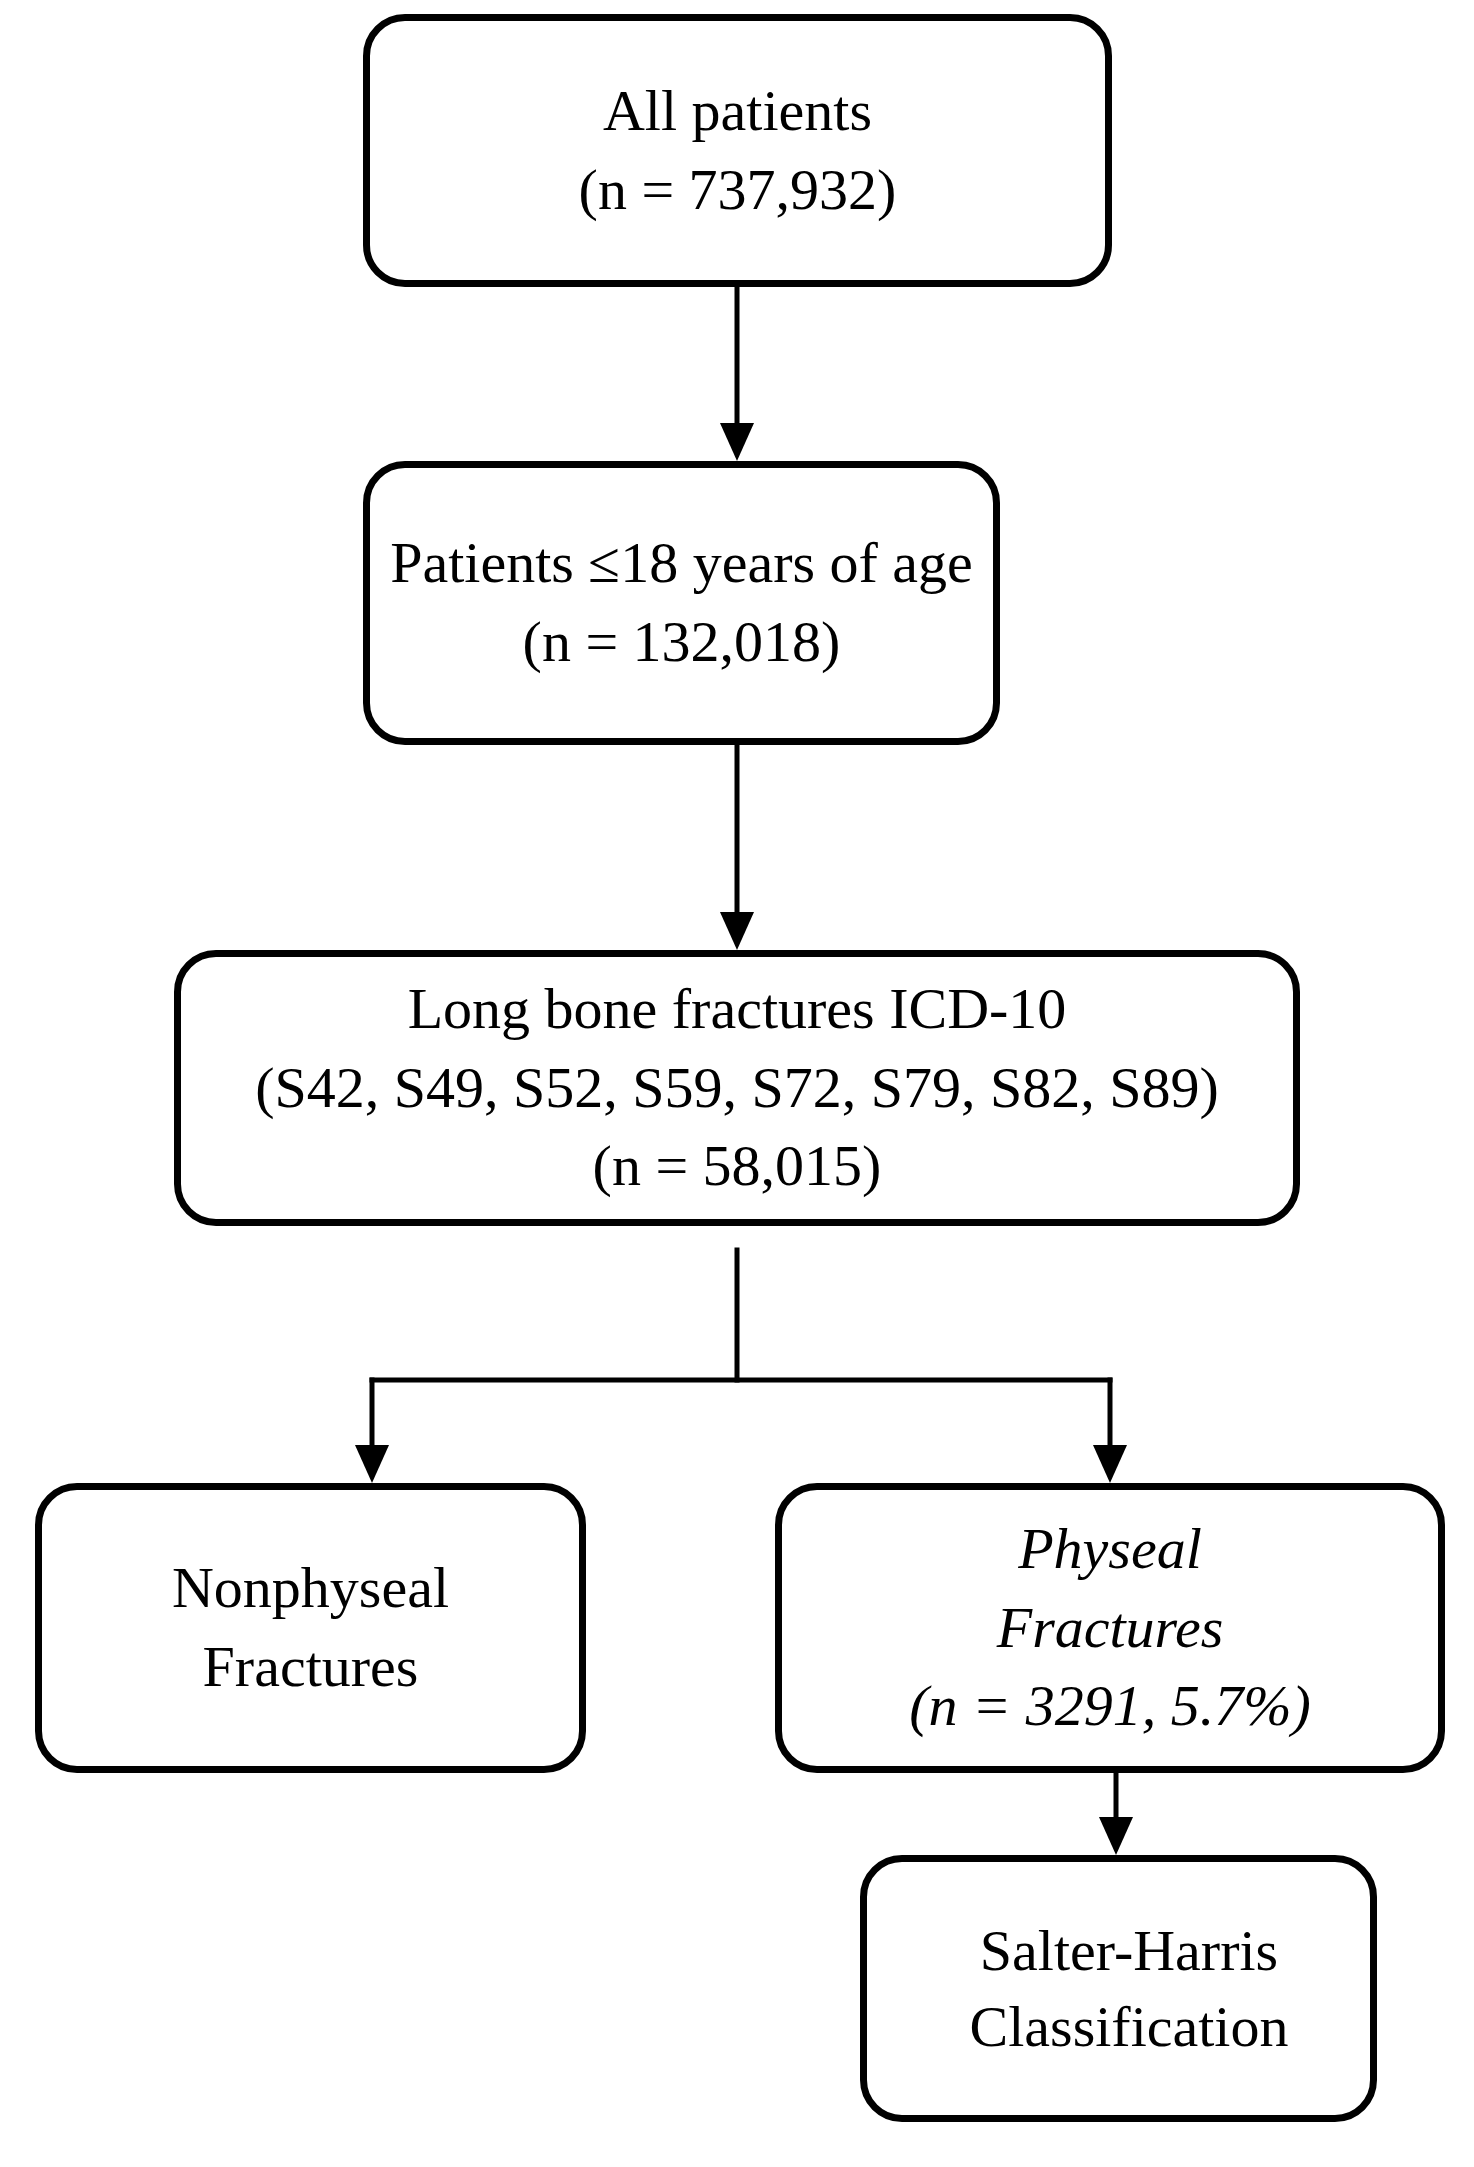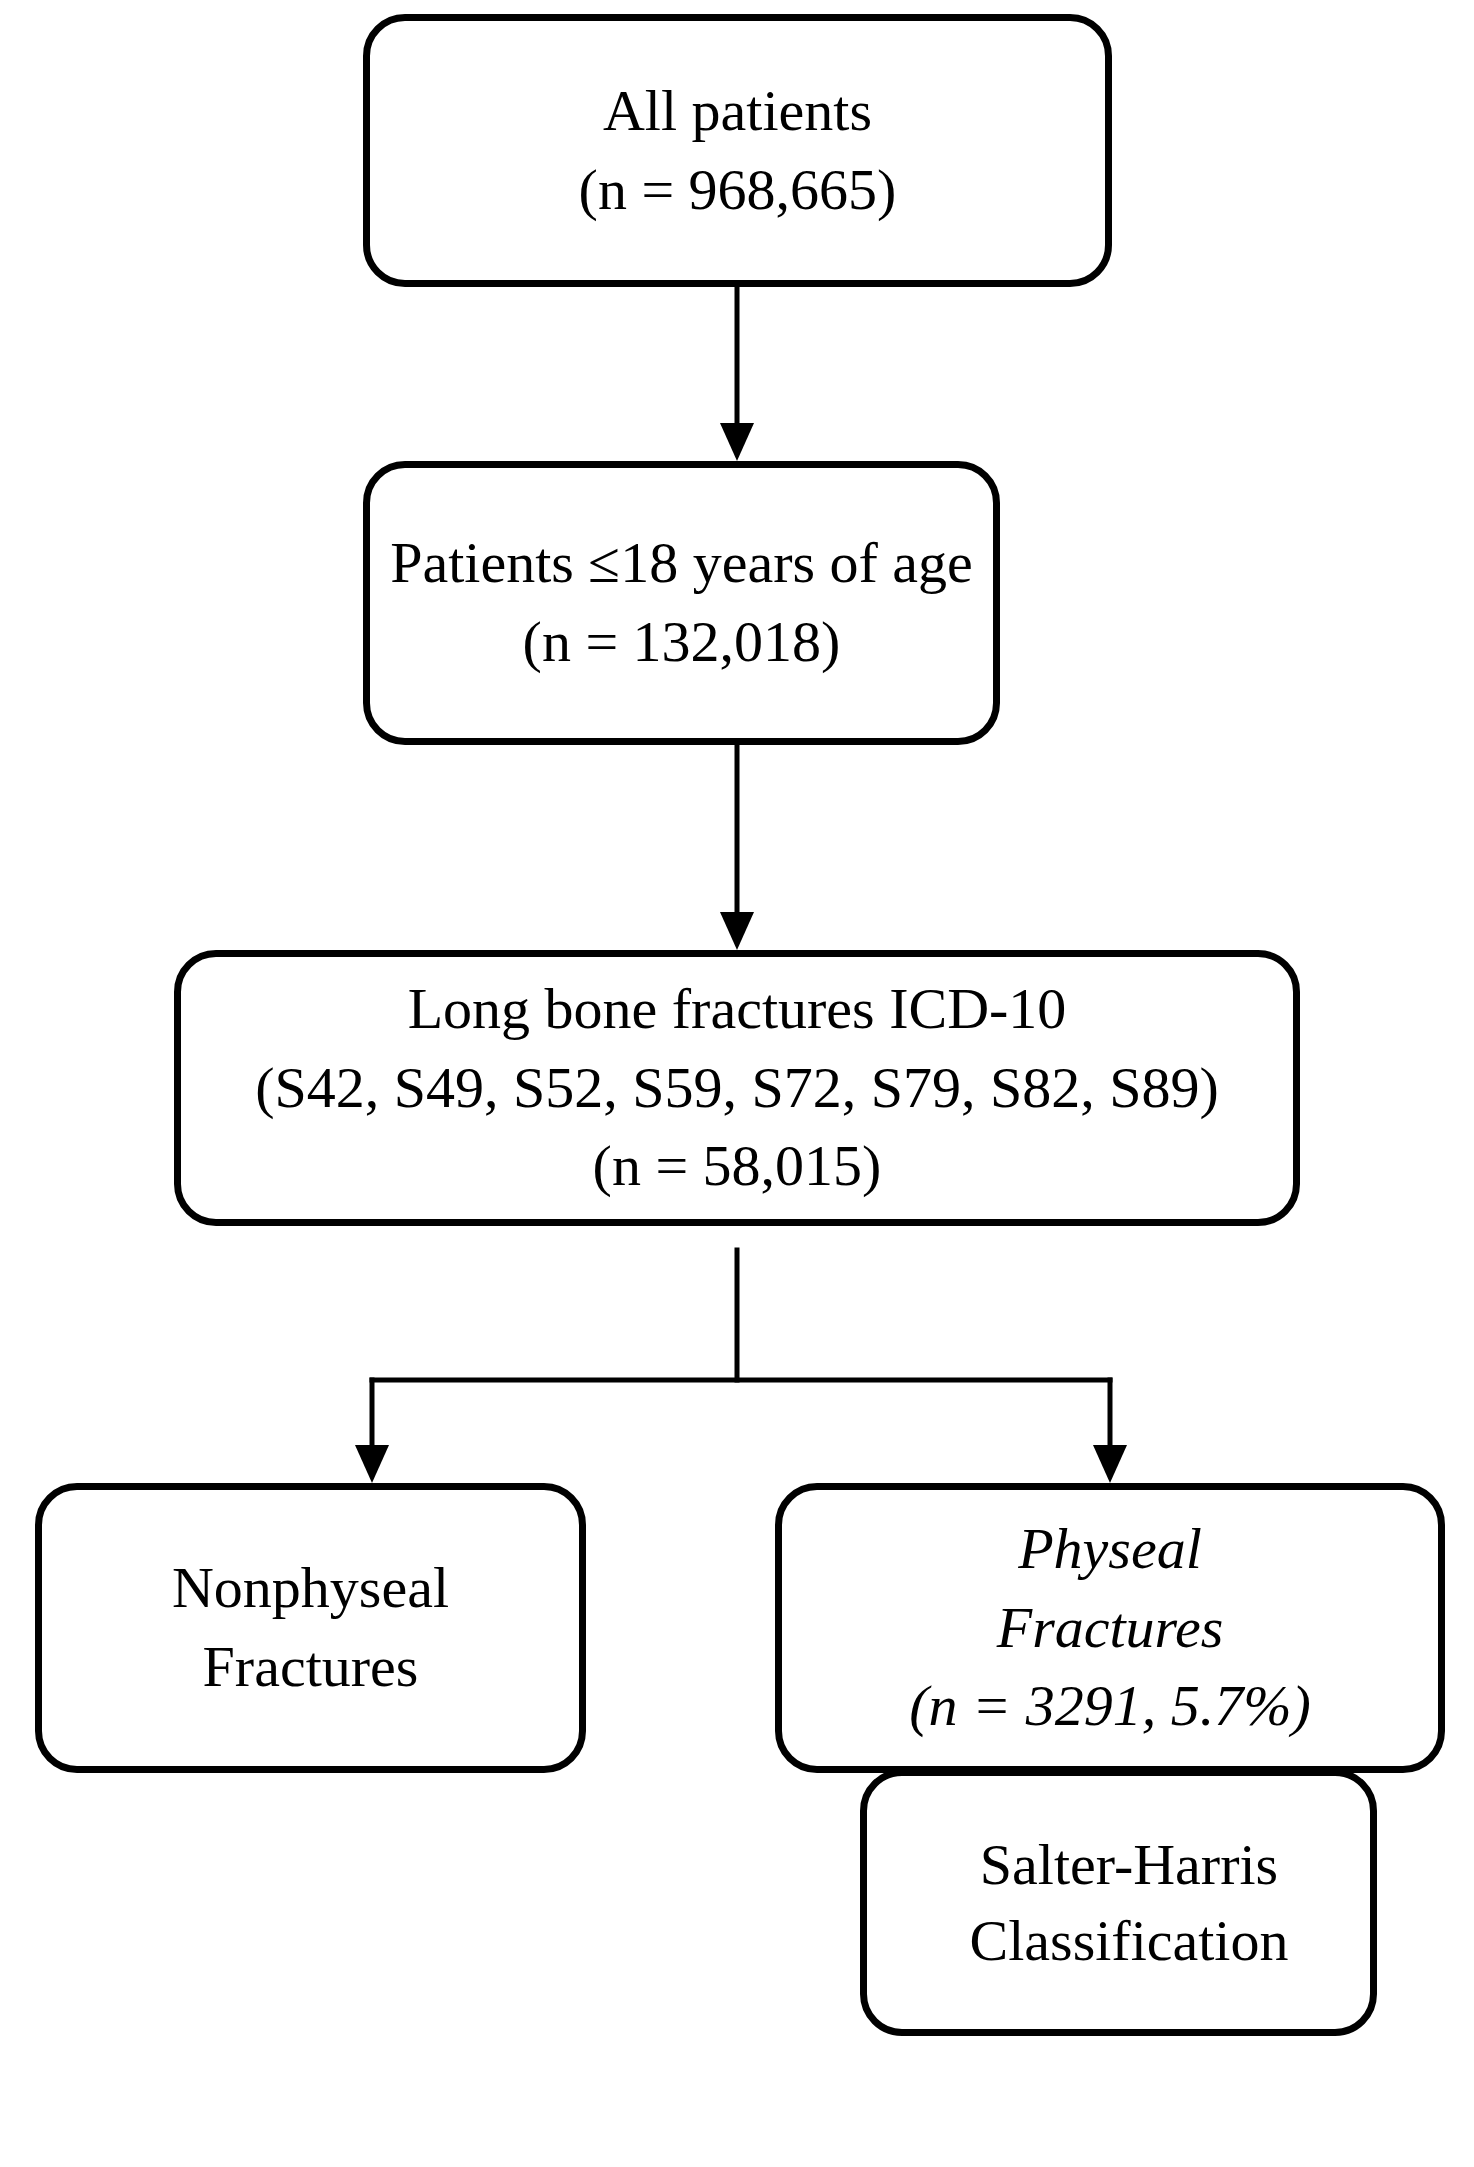--- a/index.html
+++ b/index.html
@@ -36,21 +36,21 @@
     text-align: center;
     font-size: 58px;
     line-height: 1.36;
     color: #000000;
   }
   #node-all-patients   { left: 363px;  top: 14px;   width: 749px;  height: 273px; }
   #node-under-18       { left: 363px;  top: 461px;  width: 637px;  height: 284px; }
   #node-long-bone      { left: 174px;  top: 950px;  width: 1126px; height: 276px; }
   #node-nonphyseal     { left: 35px;   top: 1483px; width: 551px;  height: 290px; }
   #node-physeal        { left: 775px;  top: 1483px; width: 670px;  height: 290px; font-style: italic; }
-  #node-salter         { left: 860px;  top: 1769px; width: 517px;  height: 267px; line-height: 1.3; padding-left: 21px; }
+  #node-salter         { left: 860px;  top: 1855px; width: 517px;  height: 267px; line-height: 1.3; padding-left: 21px; }
   .node-line { white-space: nowrap; }
 </style>
 </head>
 <body>
 
 <div class="canvas">
 
   <svg class="connectors" viewBox="0 0 1474 2167" xmlns="http://www.w3.org/2000/svg">
 
     <path d="M737 287 L737 424" stroke="#000000" stroke-width="5" stroke-linecap="square" fill="none"></path>
@@ -67,21 +67,21 @@
 
     <path d="M1110 1380 L1110 1446" stroke="#000000" stroke-width="5" stroke-linecap="square" fill="none"></path>
     <polygon points="1093,1445 1127,1445 1110,1483" fill="#000000"></polygon>
 
     <path d="M1116 1773 L1116 1818" stroke="#000000" stroke-width="5" stroke-linecap="square" fill="none"></path>
     <polygon points="1099,1817 1133,1817 1116,1855" fill="#000000"></polygon>
   </svg>
 
   <div class="node" id="node-all-patients">
     <div class="node-line">All patients</div>
-    <div class="node-line">(n = 968,665)</div>
+    <div class="node-line">(n = 737,932)</div>
   </div>
 
   <div class="node" id="node-under-18">
     <div class="node-line">Patients ≤18 years of age</div>
     <div class="node-line">(n = 132,018)</div>
   </div>
 
   <div class="node" id="node-long-bone">
     <div class="node-line">Long bone fractures ICD-10</div>
     <div class="node-line">(S42, S49, S52, S59, S72, S79, S82, S89)</div>

